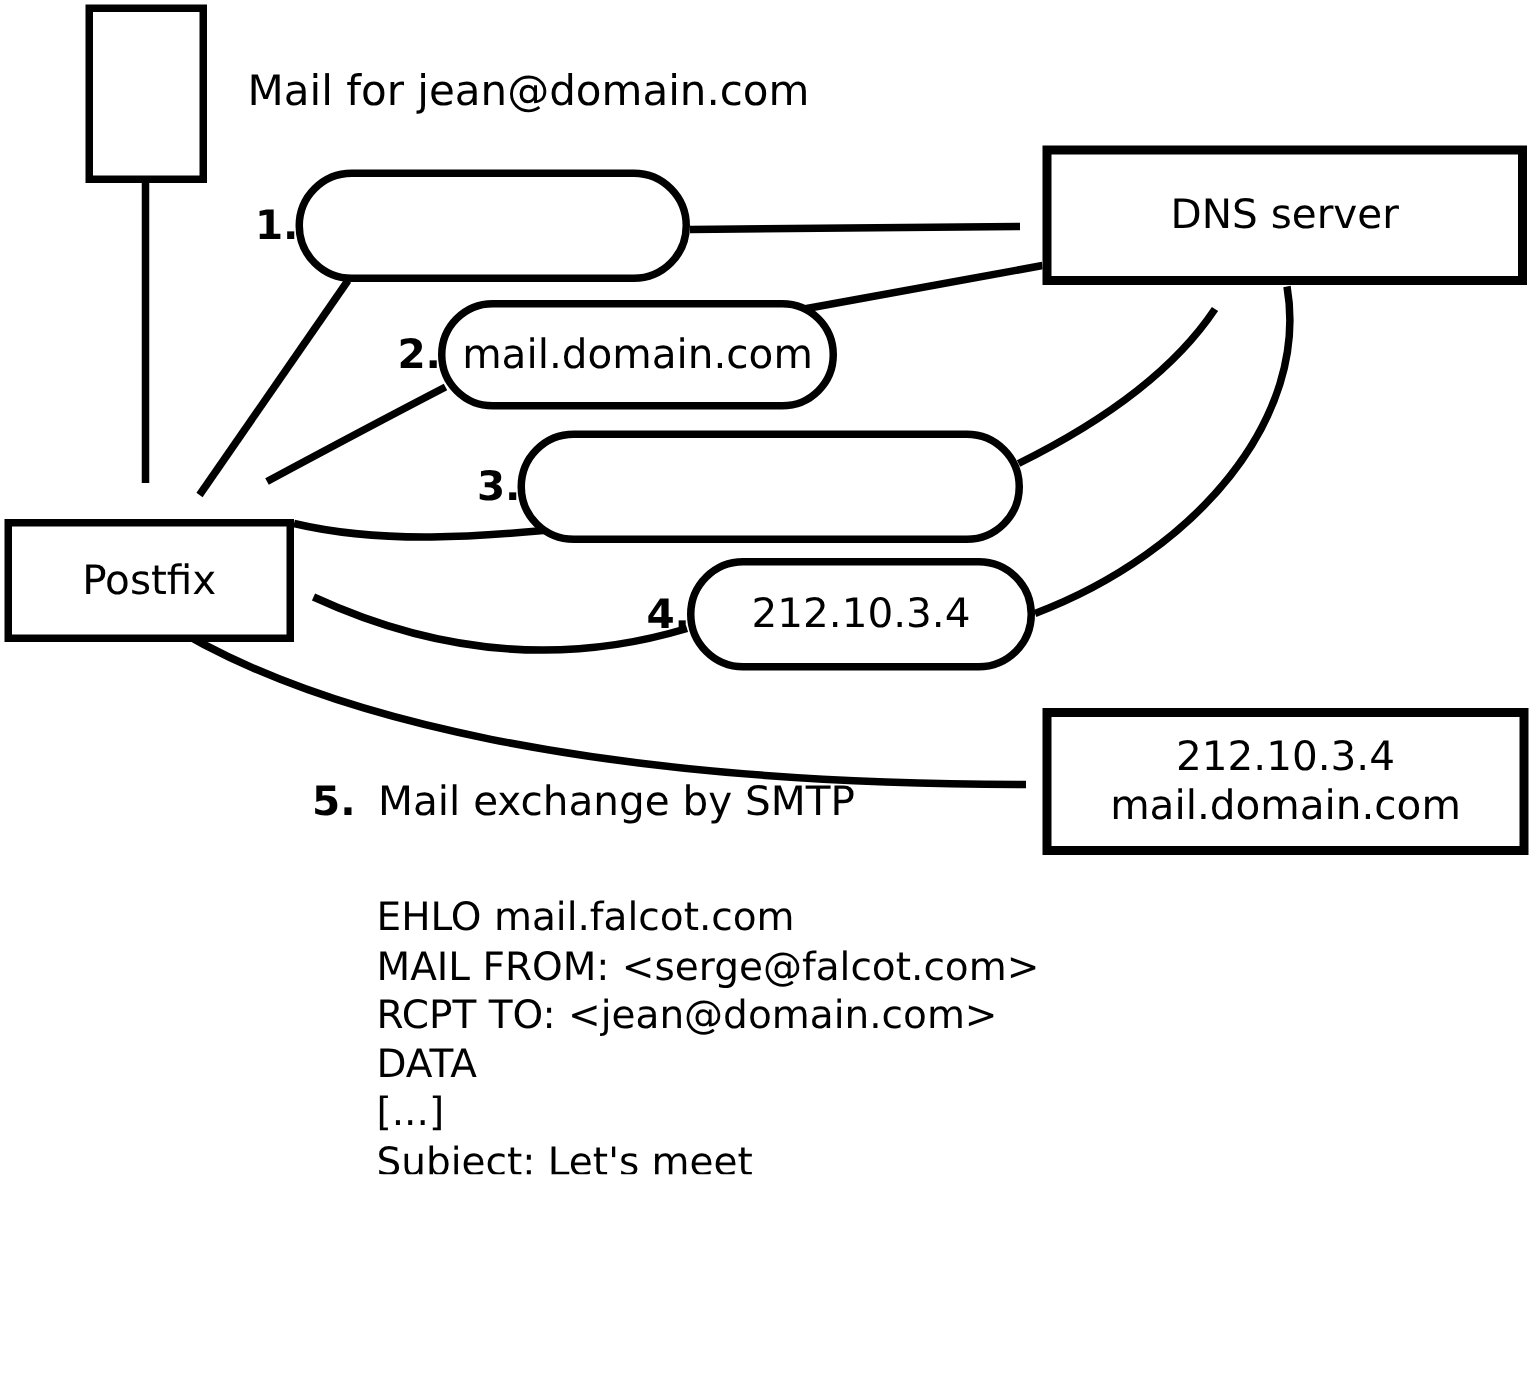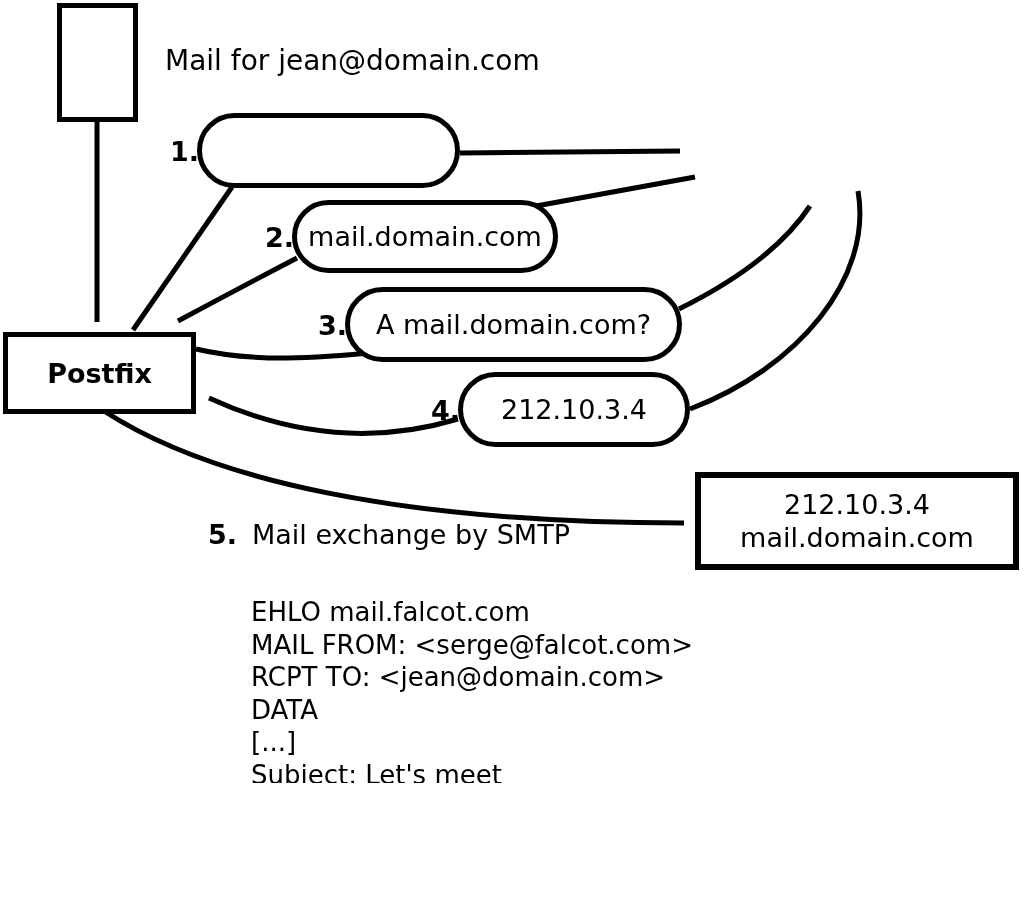--- a/index.html
+++ b/index.html
@@ -75,30 +75,32 @@
     <span class="stepnum">1.</span>
   </div>
 
   <div class="pill" style="left:292px; top:200px; width:266px; height:73px;">
     <span class="stepnum">2.</span>
     <span>mail.domain.com</span>
   </div>
 
   <div class="pill" style="left:345px; top:287px; width:337px; height:75px;">
     <span class="stepnum">3.</span>
-    <span>A mail.domain.com?</span>
   </div>
 
   <div class="pill" style="left:458px; top:372px; width:232px; height:75px;">
     <span class="stepnum">4.</span>
     <span>212.10.3.4</span>
   </div>
 
+  <div class="box thick" style="left:695px; top:97px; width:323px; height:93px;">
+    <span>DNS server</span>
+  </div>
 
-  <div class="box" style="left:3px; top:332px; width:193px; height:82px;font-weight:bold;">
+  <div class="box" style="left:3px; top:346px; width:193px; height:82px;">
     <span>Postfix</span>
   </div>
 
   <div class="box thick twolines" style="left:695px; top:472px; width:324px; height:98px;">
     <span>212.10.3.4</span>
     <span>mail.domain.com</span>
   </div>
 
   <div class="step5">
     <span class="num">5.</span><span>Mail exchange by SMTP</span>

